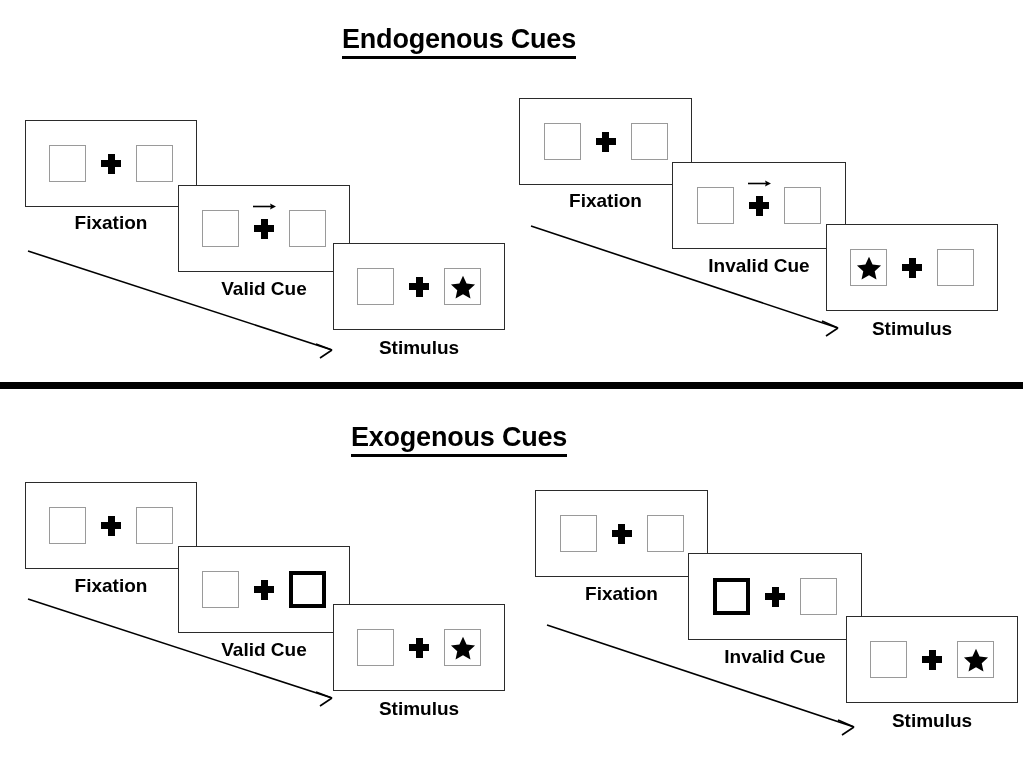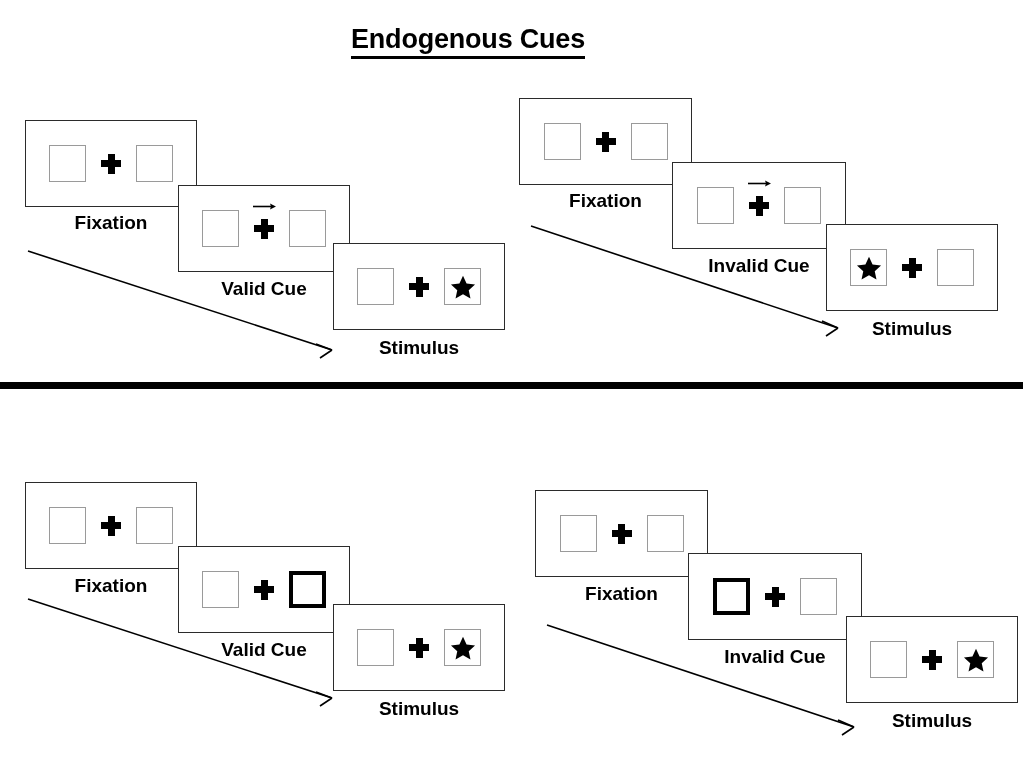--- a/index.html
+++ b/index.html
@@ -19,21 +19,21 @@
   .section {
     position: absolute;
     left: 0;
     width: 1023px;
   }
   #section-endogenous { top: 0; height: 388px; }
   #section-exogenous  { top: 394px; height: 373px; }
 
   .section-title {
     position: absolute;
-    left: 17px;
+    left: 8px;
     width: 902px;
     text-align: center;
     font-size: 27px;
     font-weight: bold;
     letter-spacing: -0.2px;
     color: #000;
   }
   .section-title span {
     display: inline-block;
     border-bottom: 3px solid #000;
@@ -244,20 +244,23 @@
     </div>
   </div>
   <div class="panel-label" style="left:826px; top:318px; width:172px;">Stimulus</div>
 
 </div>
 
 <div class="divider"></div>
 
 <div class="section" id="section-exogenous">
 
+  <div class="section-title" id="title-exogenous">
+    <span>Exogenous Cues</span>
+  </div>
 
   <svg class="flow-arrow" style="left:24px; top:200px; width:325px; height:115px;" viewBox="0 0 325 115">
     <line x1="4" y1="5" x2="308" y2="104" stroke="#000" stroke-width="1.6"></line>
     <path d="M 308 104 L 292 98 M 308 104 L 296 112" stroke="#000" stroke-width="1.6" fill="none"></path>
   </svg>
 
   <div class="panel" style="left:25px; top:88px; width:172px; height:87px;">
     <div class="panel-inner">
       <div class="box"></div>
       <div class="plus"></div>

